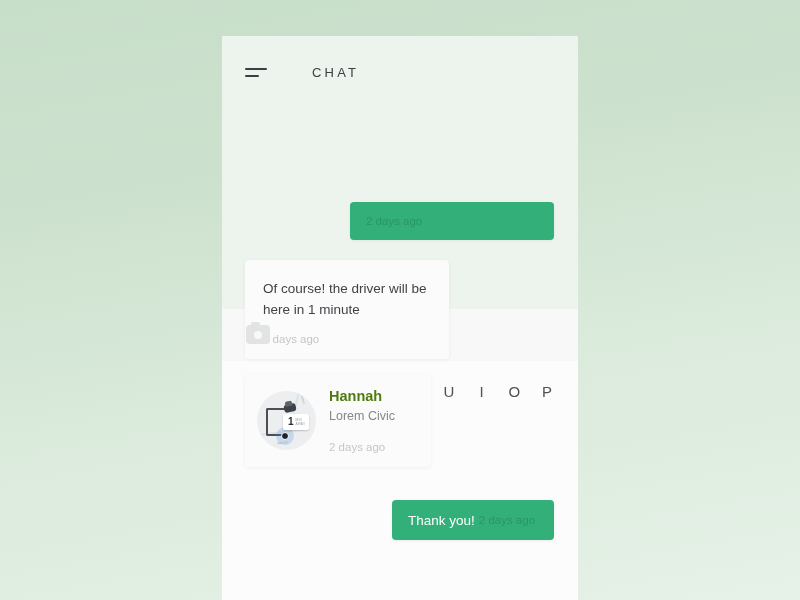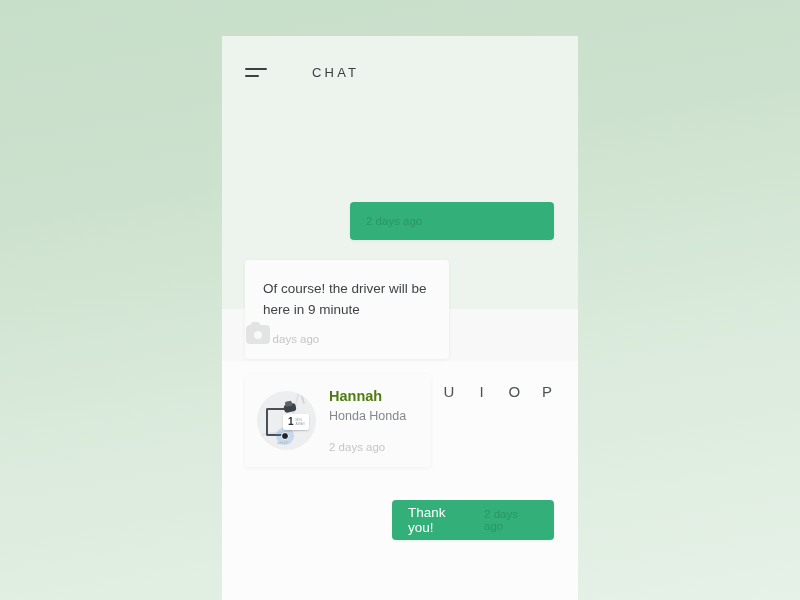--- a/index.html
+++ b/index.html
@@ -242,21 +242,21 @@
     left: 170px;
     top: 392px;
     width: 162px;
     height: 40px;
     background: #33b07a;
     border-radius: 4px;
     box-shadow: 0 1px 3px rgba(0,0,0,0.07);
     display: flex;
     align-items: center;
     padding: 0 16px;
-    gap: 12px;
+    gap: 4px;
   }
   #bubble-thanks .text {
     font-size: 13.5px;
     color: #ffffff;
   }
   #bubble-thanks .time {
     font-size: 11.5px;
     color: #2a9468;
   }
 
@@ -337,21 +337,21 @@
     <div id="chat-title">CHAT</div>
   </div>
 
   <div id="messages">
 
     <div id="bubble-clipped">
       <span class="time">2 days ago</span>
     </div>
 
     <div id="bubble-incoming">
-      <div class="text">Of course! the driver will be here in 9 minute</div>
+      <div class="text">Of course! the driver will be here in 1 minute</div>
       <div class="time">2 days ago</div>
     </div>
 
     <div id="driver-card">
       <div id="map-thumb">
         <div class="road-v"></div>
         <div class="road-h"></div>
         <div class="route"></div>
         <div class="car"></div>
         <div class="pulse"></div>
@@ -361,21 +361,21 @@
         <div class="eta">
           <span class="num">1</span>
           <span>
             <div class="lbl">MIN</div>
             <div class="lbl">AWAY</div>
           </span>
         </div>
       </div>
       <div id="driver-info">
         <div class="name">Hannah</div>
-        <div class="car-model">Honda Honda</div>
+        <div class="car-model">Lorem Civic</div>
         <div class="time">2 days ago</div>
       </div>
     </div>
 
     <div id="bubble-thanks">
       <span class="text">Thank you!</span>
       <span class="time">2 days ago</span>
     </div>
 
   </div>

